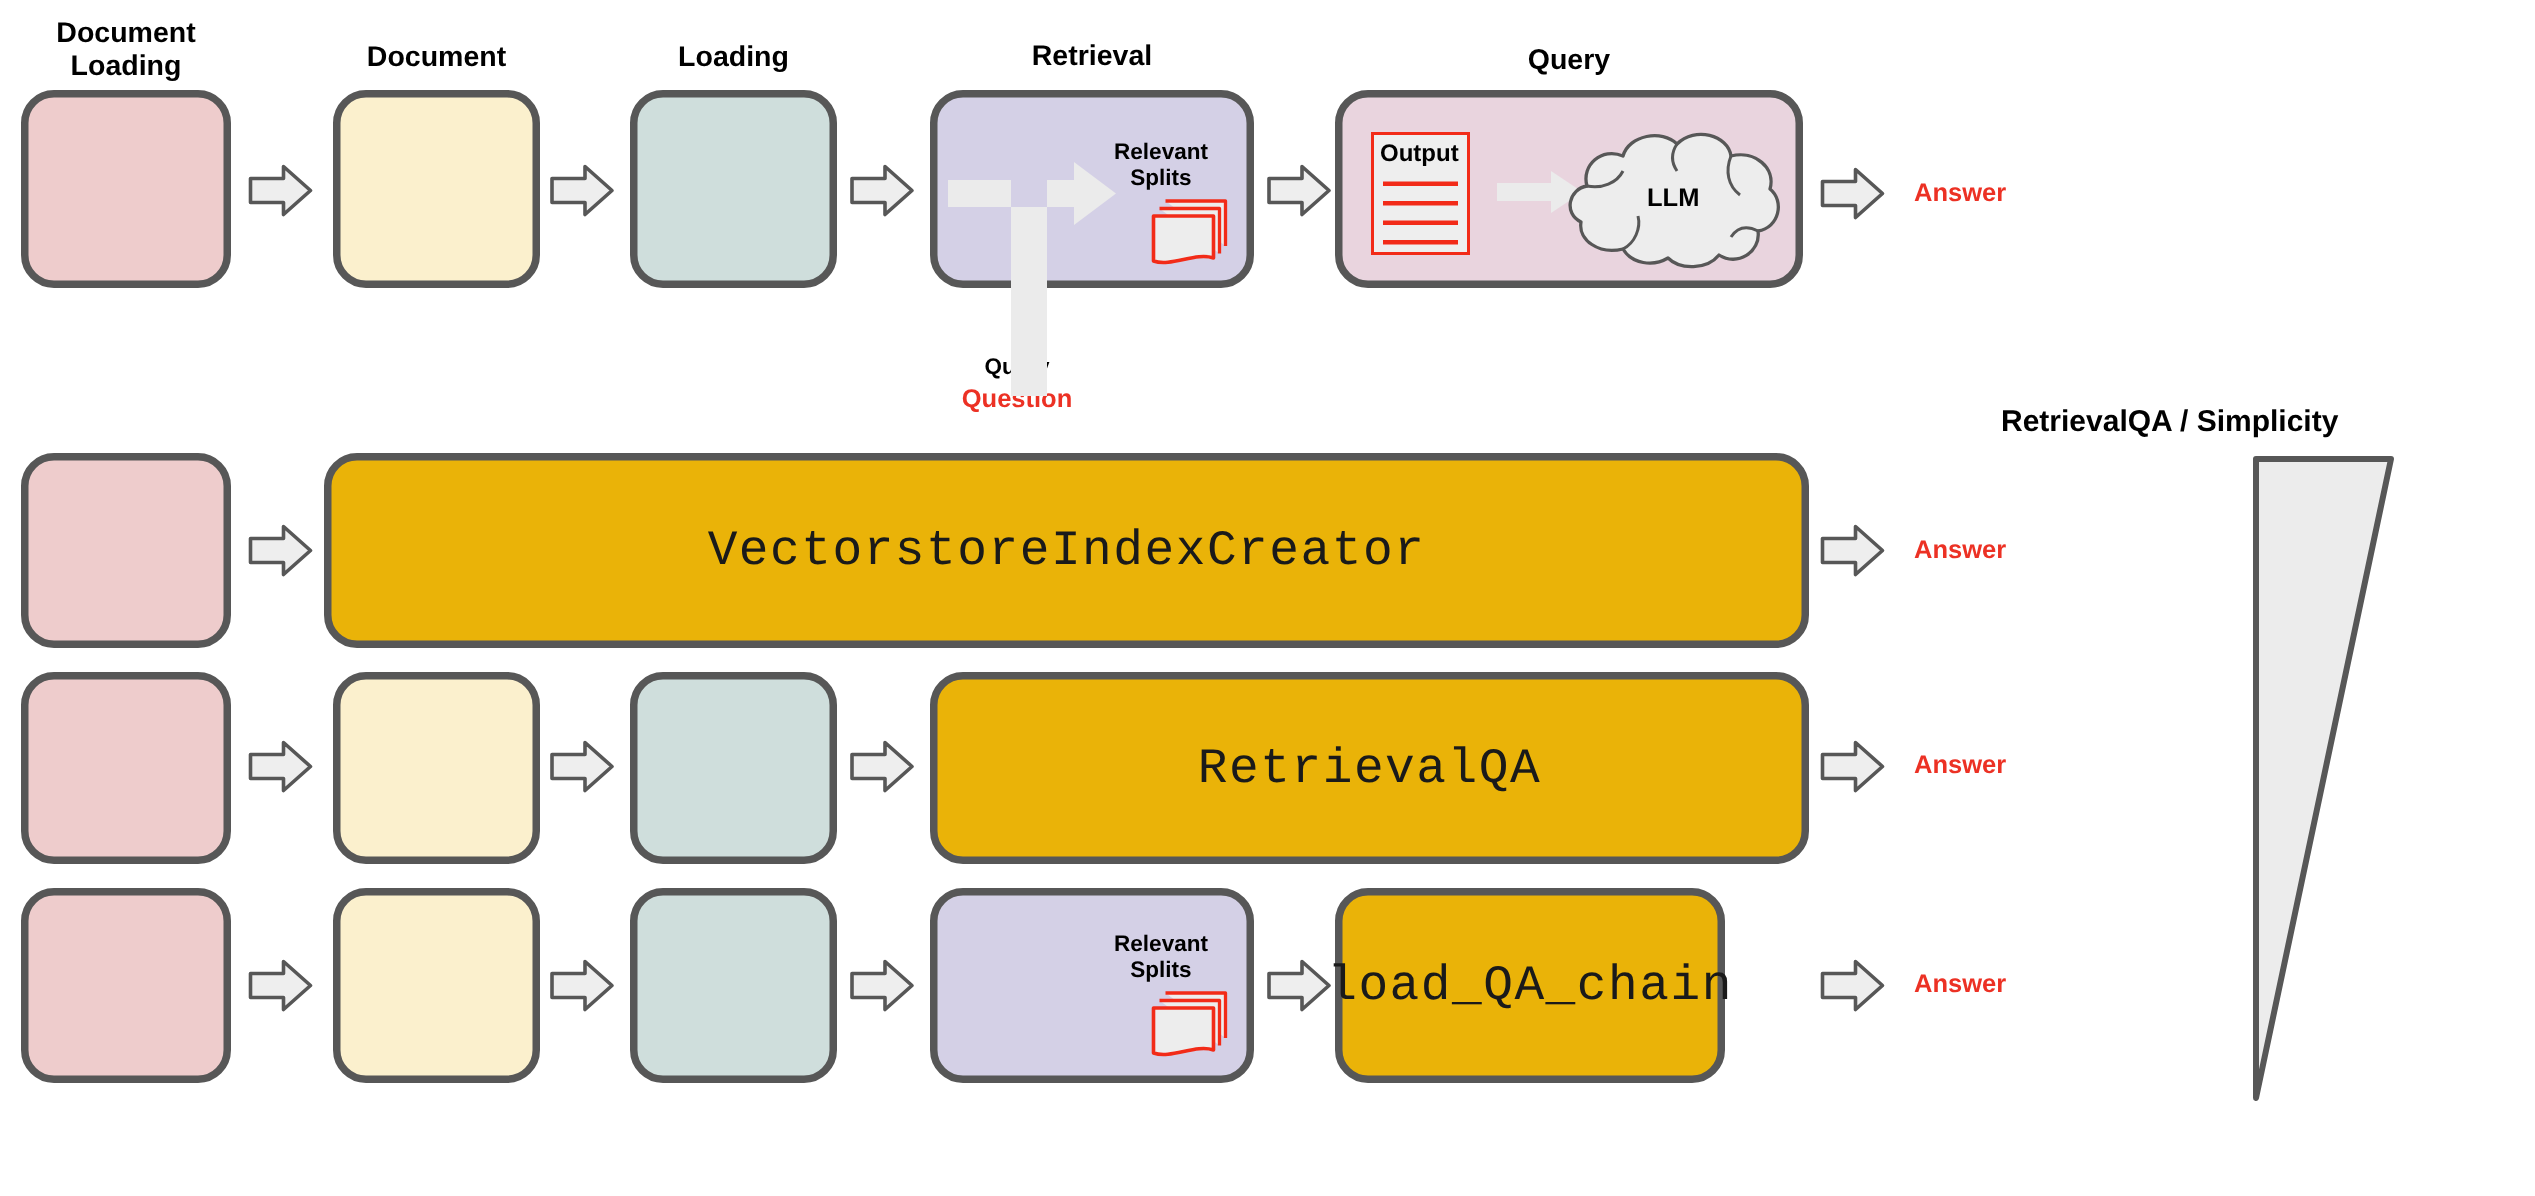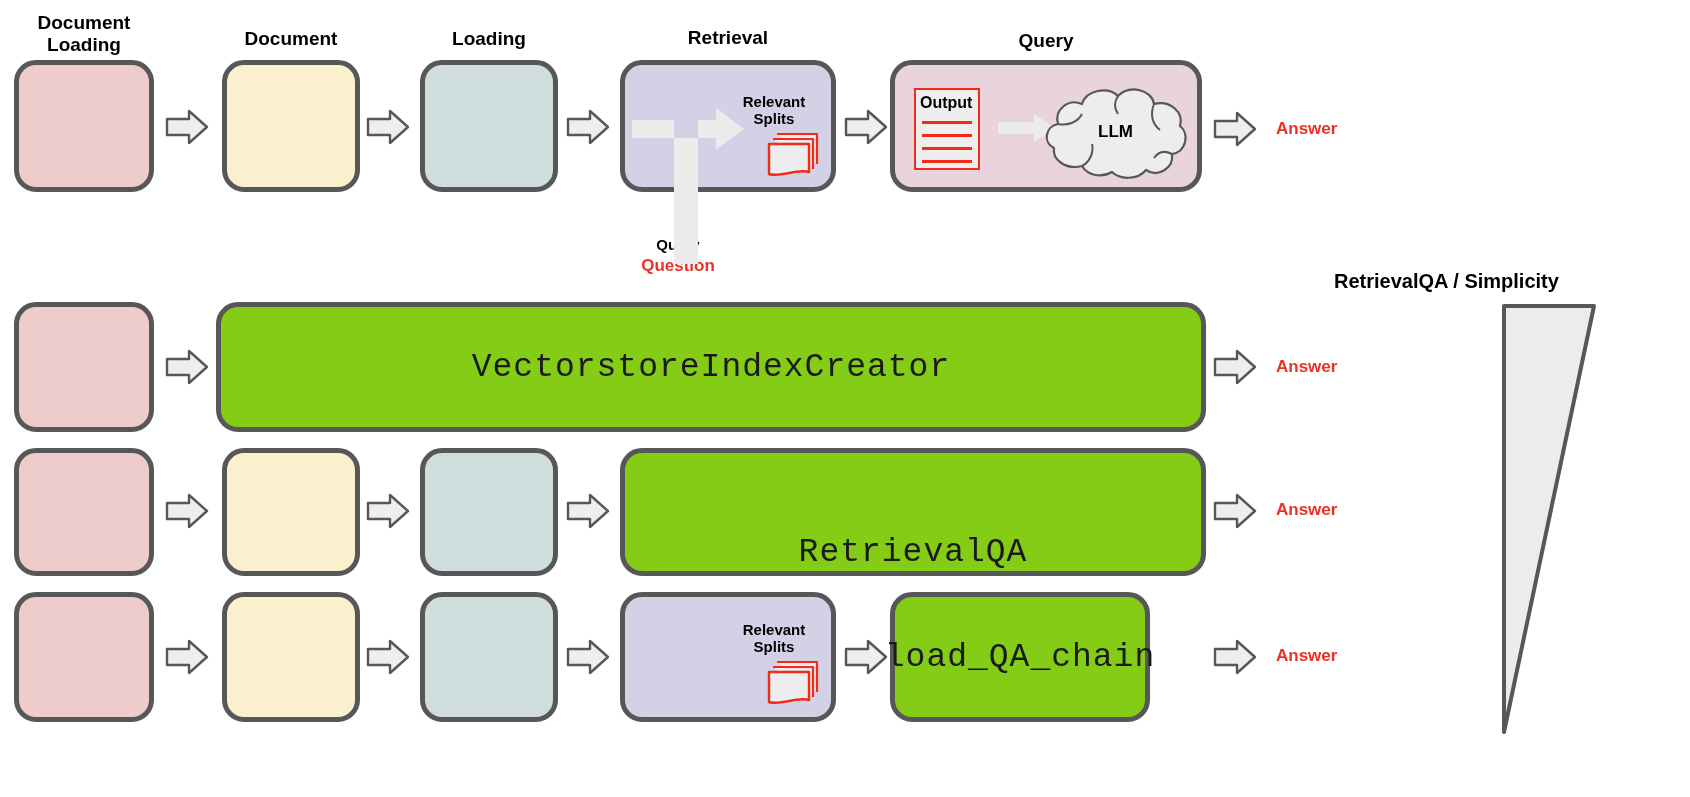--- a/index.html
+++ b/index.html
@@ -31,21 +31,21 @@
   .box {
     box-sizing: border-box;
     border: 5px solid #575757;
     border-radius: 22px;
   }
   .box-doc     { background: #eecccc; }
   .box-split   { background: #fbf0cd; }
   .box-store   { background: #cfdedc; }
   .box-retr    { background: #d4d0e6; }
   .box-out     { background: #e9d4de; }
-  .box-gray    { background: #84cc16; }
+  .box-gray    { background: #eab308; }
 
   
   .code-label {
     font-family: "Liberation Mono", "DejaVu Sans Mono", monospace;
     font-size: 33px;
     color: #1a1a1a;
     letter-spacing: 1px;
     white-space: nowrap;
   }
 
@@ -233,21 +233,21 @@
     <svg width="44" height="38" viewBox="0 0 44 38">
         <path d="M2,11 L24,11 L24,3 L42,19 L24,35 L24,27 L2,27 Z" fill="#eeeeee" stroke="#575757" stroke-width="2.4" stroke-linejoin="round"></path>
       </svg>
   </div>
   <div class="abs box box-store" style="left:420px; top:448px; width:138px; height:128px;"></div>
   <div class="abs" style="left:566px; top:492px; width:44px; height:38px;">
     <svg width="44" height="38" viewBox="0 0 44 38">
         <path d="M2,11 L24,11 L24,3 L42,19 L24,35 L24,27 L2,27 Z" fill="#eeeeee" stroke="#575757" stroke-width="2.4" stroke-linejoin="round"></path>
       </svg>
   </div>
-  <div class="abs box box-gray" style="left:620px; top:448px; width:586px; height:128px; display:flex; align-items:flex-end; justify-content:center;">
+  <div class="abs box box-gray" style="left:620px; top:448px; width:586px; height:128px; display:flex; align-items:center; justify-content:center;">
     <span class="code-label">RetrievalQA</span>
   </div>
   <div class="abs" style="left:1213px; top:492px; width:44px; height:38px;">
     <svg width="44" height="38" viewBox="0 0 44 38">
         <path d="M2,11 L24,11 L24,3 L42,19 L24,35 L24,27 L2,27 Z" fill="#eeeeee" stroke="#575757" stroke-width="2.4" stroke-linejoin="round"></path>
       </svg>
   </div>
   <div class="abs answer" style="left:1276px; top:500px;">Answer</div>
 
   <div class="abs box box-doc" style="left:14px;  top:592px; width:140px; height:130px;"></div>

